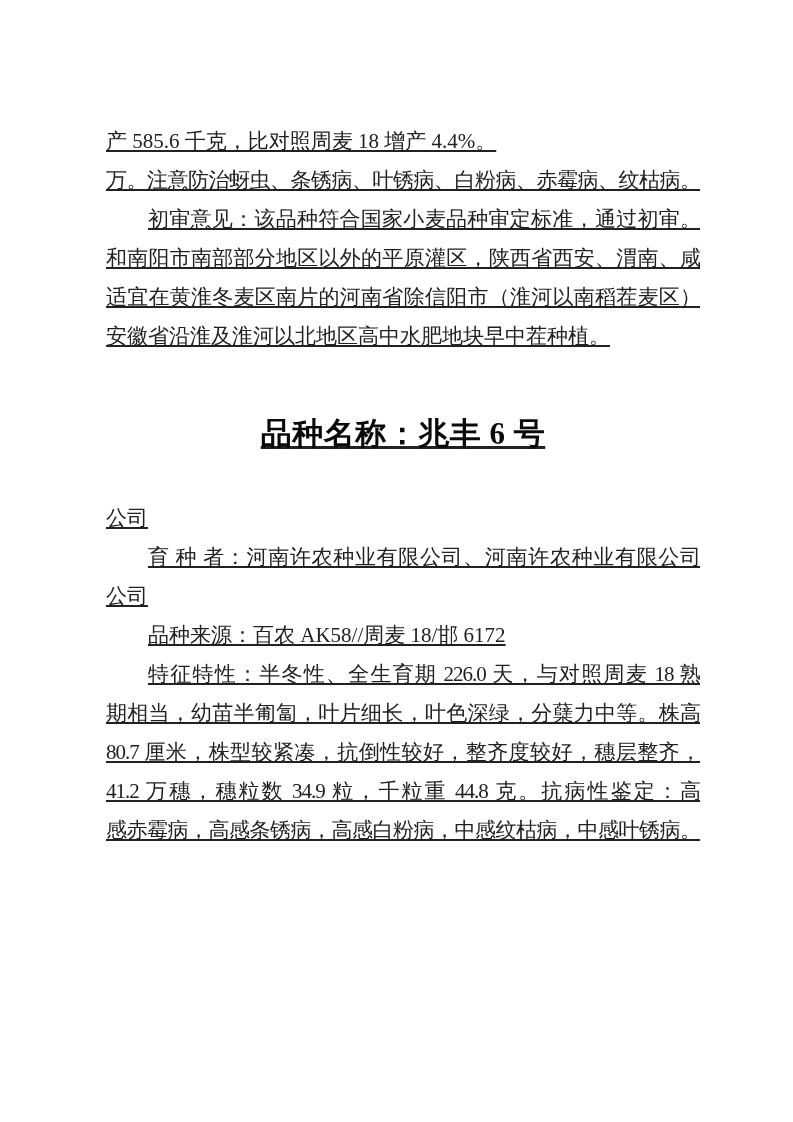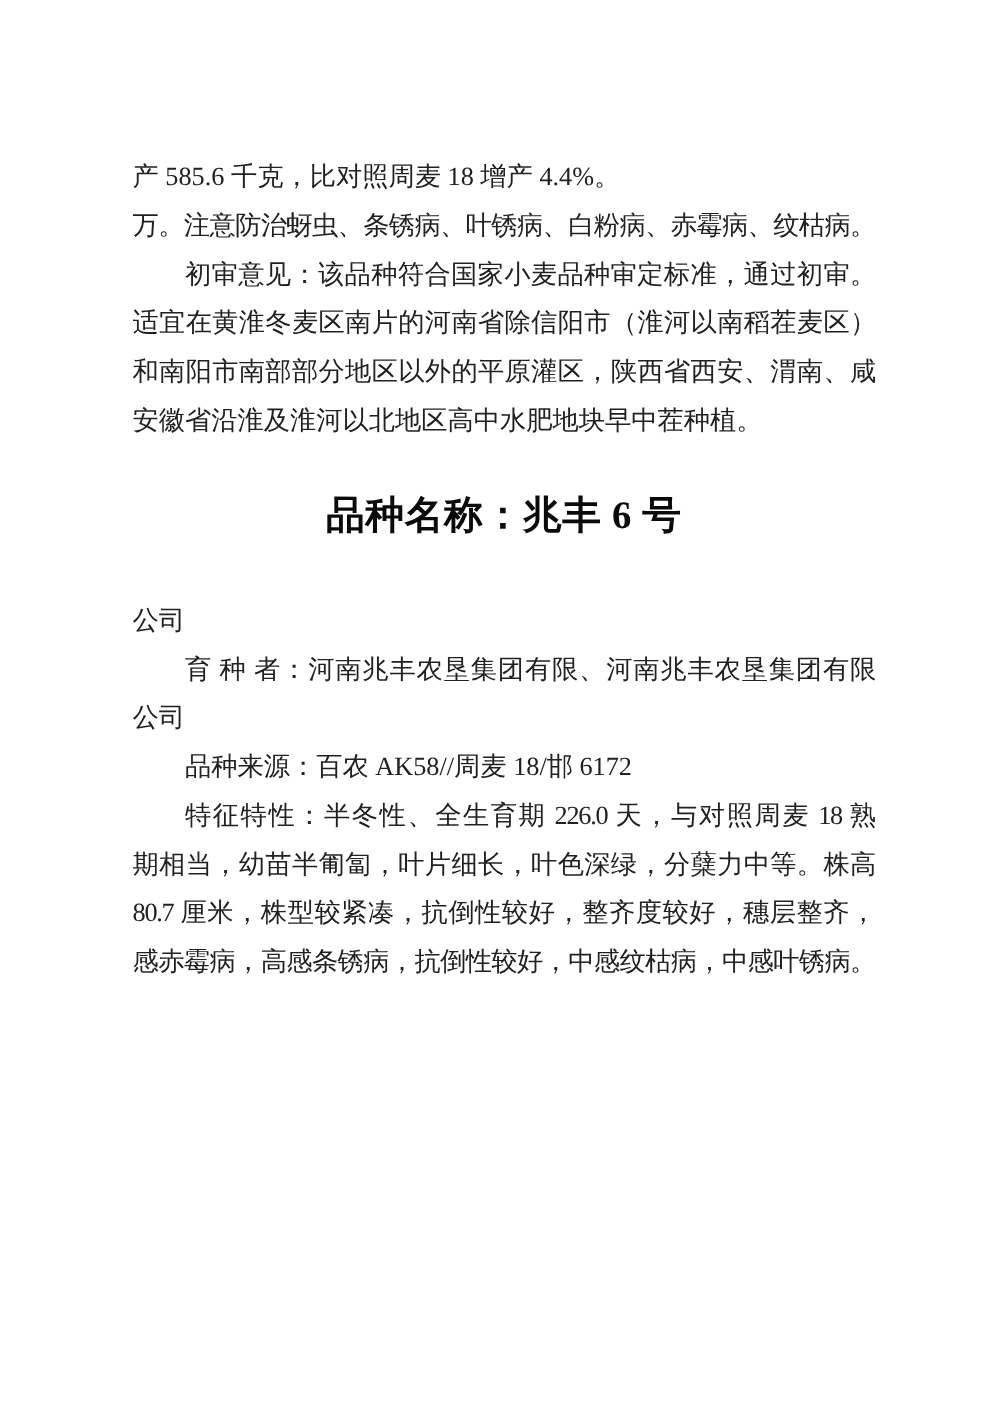--- a/index.html
+++ b/index.html
@@ -15,68 +15,70 @@
   .page {
     box-sizing: border-box;
     width: 793px;
     height: 1122px;
     padding: 122px 93px 0 106px;
     background: #ffffff;
     color: #212121;
     font-family: "Liberation Serif", "DejaVu Serif", serif;
     font-size: 21px;
     line-height: 39px;
+    text-decoration: underline;
   }
   .line {
     height: 39px;
     white-space: nowrap;
   }
   .line.indent {
     padding-left: 42px;
   }
   .line.fill {
     white-space: normal;
     letter-spacing: -1px;
     text-align: justify;
     text-align-last: justify;
     overflow: hidden;
     height: 39px;
   }
   .heading {
-    margin: 32px 0 41px 0;
+    margin: 54px 0 41px 0;
     height: 48px;
     line-height: 48px;
     text-align: center;
     font-size: 31px;
     font-weight: bold;
     color: #0a0a0a;
     letter-spacing: 0.5px;
     white-space: nowrap;
   }
 </style>
 </head>
 <body>
 
 <div class="page">
 
   <section>
     <div class="line">产 585.6 千克，比对照周麦 18 增产 4.4%。</div>
     <div class="line fill">万。注意防治蚜虫、条锈病、叶锈病、白粉病、赤霉病、纹枯病。</div>
     <div class="line indent fill">初审意见：该品种符合国家小麦品种审定标准，通过初审。</div>
+    <div class="line fill">和南阳市南部部分地区以外的平原灌区，陕西省西安、渭南、咸</div>
     <div class="line fill">适宜在黄淮冬麦区南片的河南省除信阳市（淮河以南稻茬麦区）</div>
-    <div class="line fill">和南阳市南部部分地区以外的平原灌区，陕西省西安、渭南、咸</div>
     <div class="line">安徽省沿淮及淮河以北地区高中水肥地块早中茬种植。</div>
   </section>
 
   <h1 class="heading">品种名称：兆丰 6 号</h1>
 
   <section>
     <div class="line">公司</div>
-    <div class="line indent fill">育 种 者：河南兆丰农垦集团有限、河南兆丰农垦集团有限</div>
+    <div class="line indent fill">育 种 者：河南许农种业有限公司、河南许农种业有限公司</div>
     <div class="line">公司</div>
     <div class="line indent">品种来源：百农 AK58//周麦 18/邯 6172</div>
     <div class="line indent fill">特征特性：半冬性、全生育期 226.0 天，与对照周麦 18 熟</div>
     <div class="line fill">期相当，幼苗半匍匐，叶片细长，叶色深绿，分蘖力中等。株高</div>
     <div class="line fill">80.7 厘米，株型较紧凑，抗倒性较好，整齐度较好，穗层整齐，</div>
-    <div class="line fill">感赤霉病，高感条锈病，抗倒性较好，中感纹枯病，中感叶锈病。</div>
+    <div class="line fill">41.2 万穗，穗粒数 34.9 粒，千粒重 44.8 克。抗病性鉴定：高</div>
+    <div class="line fill">感赤霉病，高感条锈病，高感白粉病，中感纹枯病，中感叶锈病。</div>
   </section>
 
 </div>
 
 </body></html>

